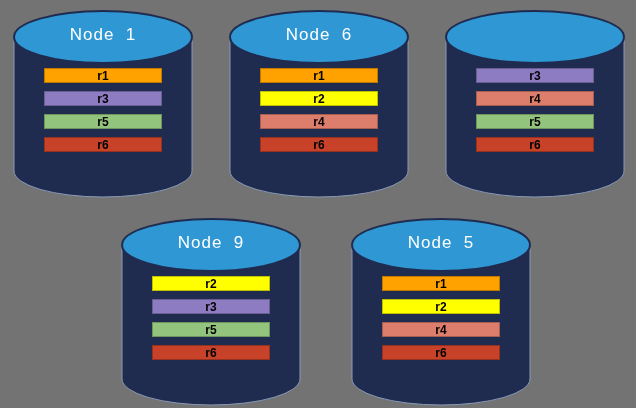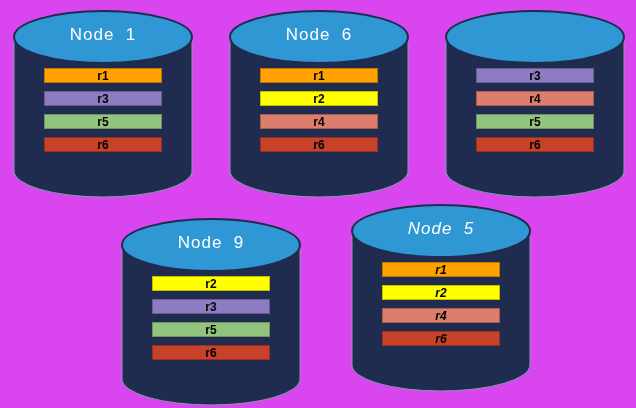--- a/index.html
+++ b/index.html
@@ -1,20 +1,20 @@
 <!DOCTYPE html>
 <html><head>
 <meta charset="utf-8">
 <style>
   html, body { margin: 0; padding: 0; background: #ffffff; }
   .canvas {
     position: relative;
     width: 636px;
     height: 408px;
-    background: #d946ef;
+    background: #737373;
     font-family: "Liberation Sans", sans-serif;
     overflow: hidden;
   }
   .node {
     position: absolute;
     width: 180px;
     height: 188px;
   }
   .node svg {
     position: absolute;
@@ -53,21 +53,21 @@
     font-size: 12px;
     font-weight: bold;
     color: #000000;
     line-height: 1;
   }
   
   .pos-n1 { left: 13px;  top: 10px; }
   .pos-n2 { left: 229px; top: 10px; }
   .pos-n3 { left: 445px; top: 10px; }
   .pos-n4 { left: 121px; top: 218px; }
-  .pos-n5 { left: 351px; top: 204px; font-style: italic; }
+  .pos-n5 { left: 351px; top: 218px; }
 </style>
 </head>
 <body>
 
 <div class="canvas">
 
   <div class="node pos-n1">
     <svg viewBox="0 0 180 188">
       <path d="M1,27 A89,26 0 0 1 179,27 L179,161 A89,26 0 0 1 1,161 Z" stroke="#8A9BB5" stroke-width="1" fill="#1F2B4F"></path>
       <ellipse cx="90" cy="27" rx="89" ry="26" stroke="#1F2B4F" stroke-width="2" fill="#2E97D4"></ellipse>

